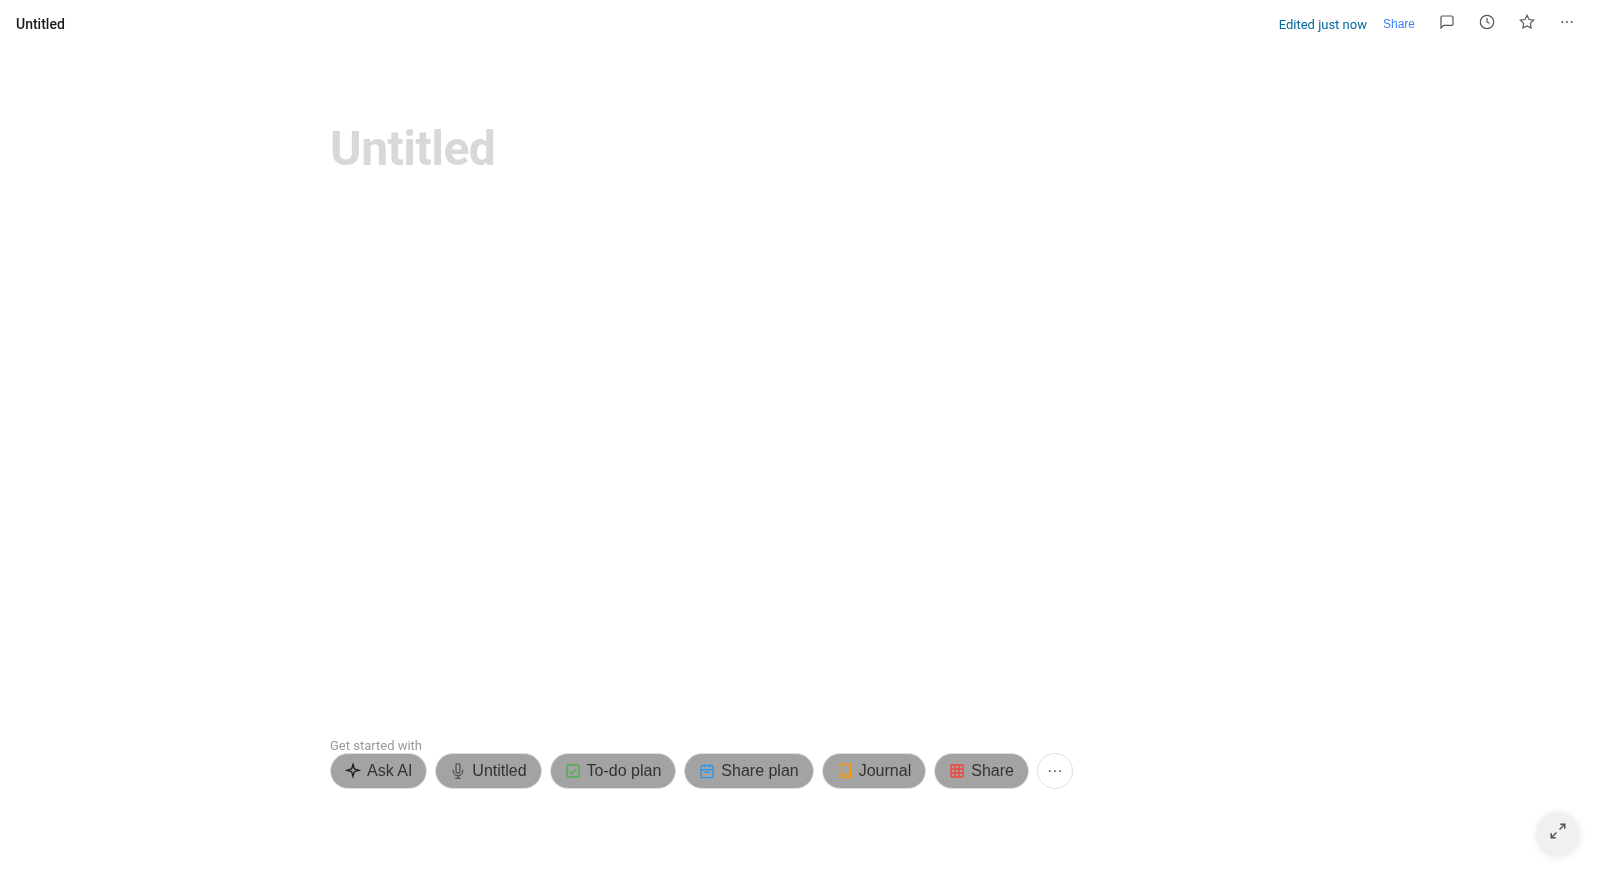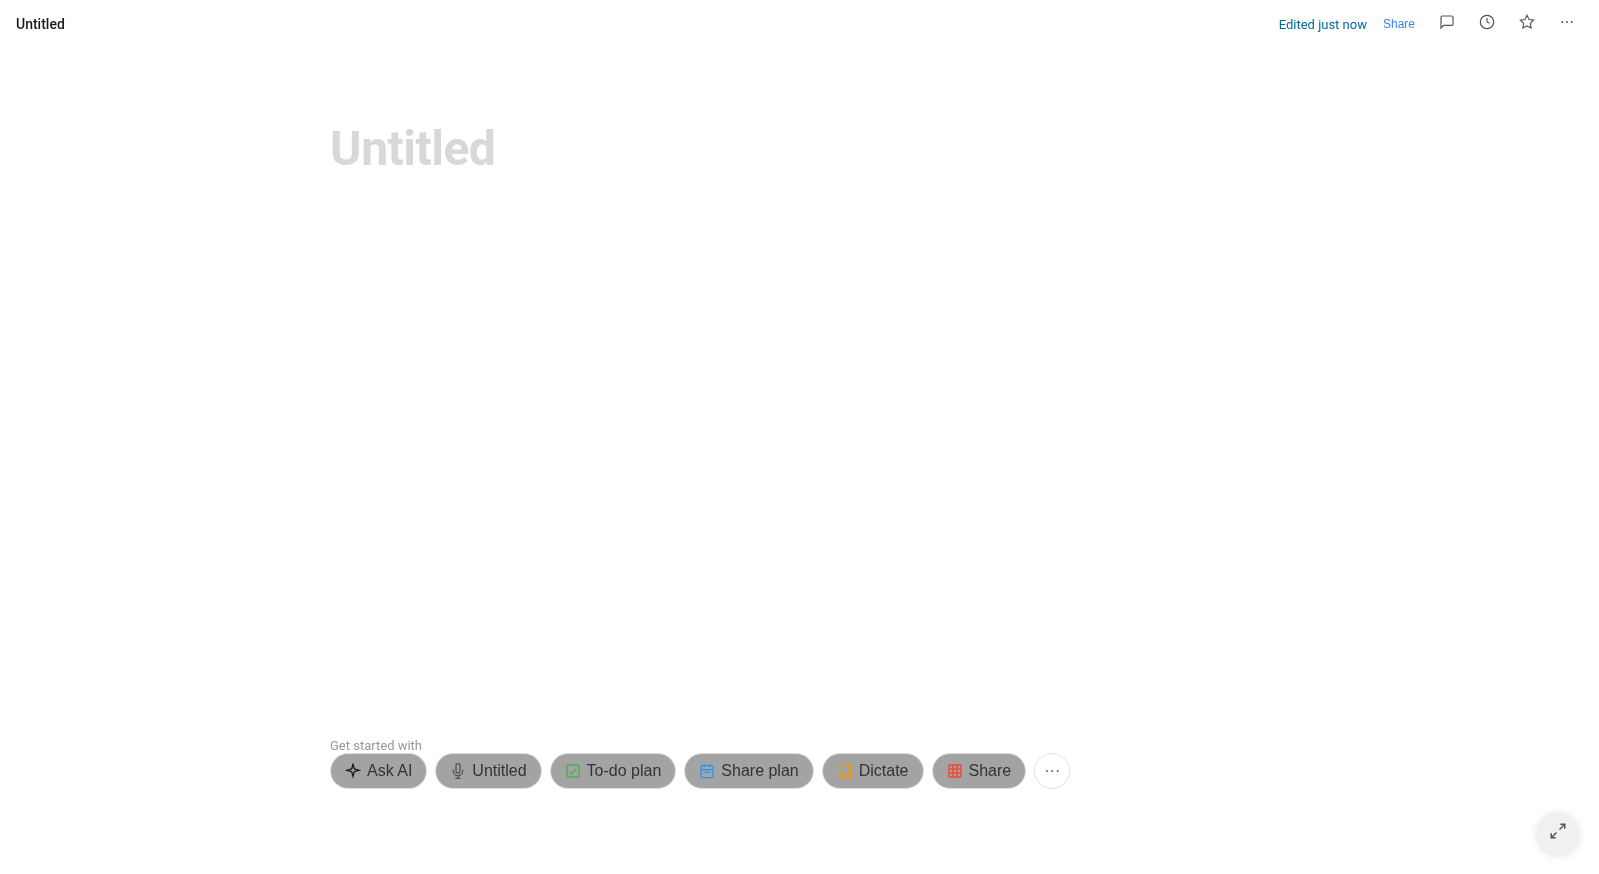--- a/index.html
+++ b/index.html
@@ -292,21 +292,21 @@
         <span>Share plan</span>
       </button>
 
       <button class="action-btn">
         <span class="btn-icon journal-icon">
           <svg width="16" height="16" viewBox="0 0 24 24" fill="none" stroke="#ff9800" stroke-width="2">
             <path d="M4 19.5A2.5 2.5 0 0 1 6.5 17H20"></path>
             <path d="M6.5 2H20v20H6.5A2.5 2.5 0 0 1 4 19.5v-15A2.5 2.5 0 0 1 6.5 2z"></path>
           </svg>
         </span>
-        <span>Dictate</span>
+        <span>Journal</span>
       </button>
 
       <button class="action-btn">
         <span class="btn-icon table-icon">
           <svg width="16" height="16" viewBox="0 0 24 24" fill="none" stroke="#f44336" stroke-width="2">
             <rect x="3" y="3" width="18" height="18" rx="1"></rect>
             <line x1="3" y1="9" x2="21" y2="9"></line>
             <line x1="3" y1="15" x2="21" y2="15"></line>
             <line x1="9" y1="3" x2="9" y2="21"></line>
             <line x1="15" y1="3" x2="15" y2="21"></line>

